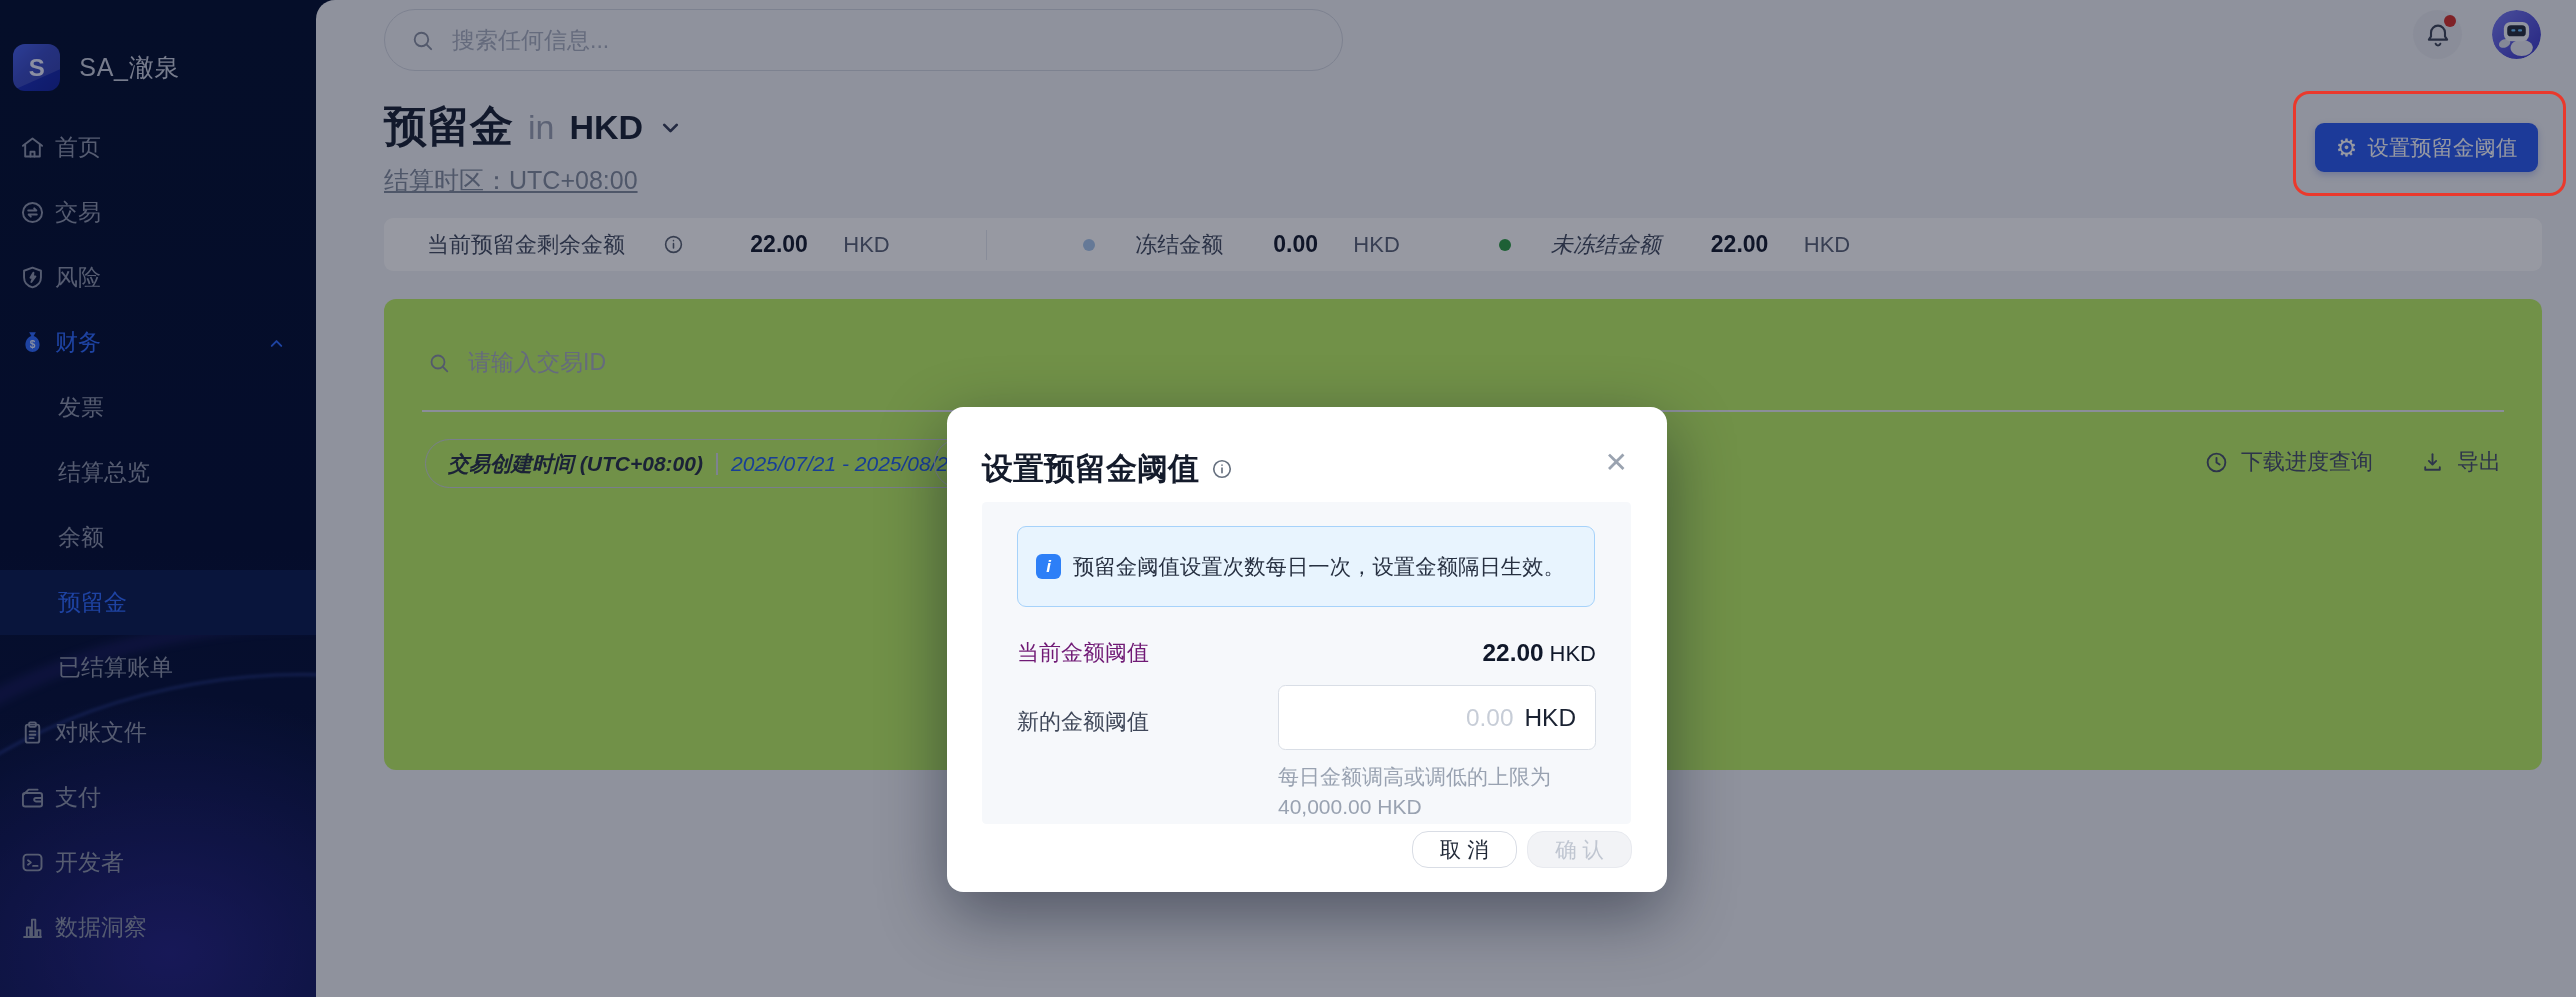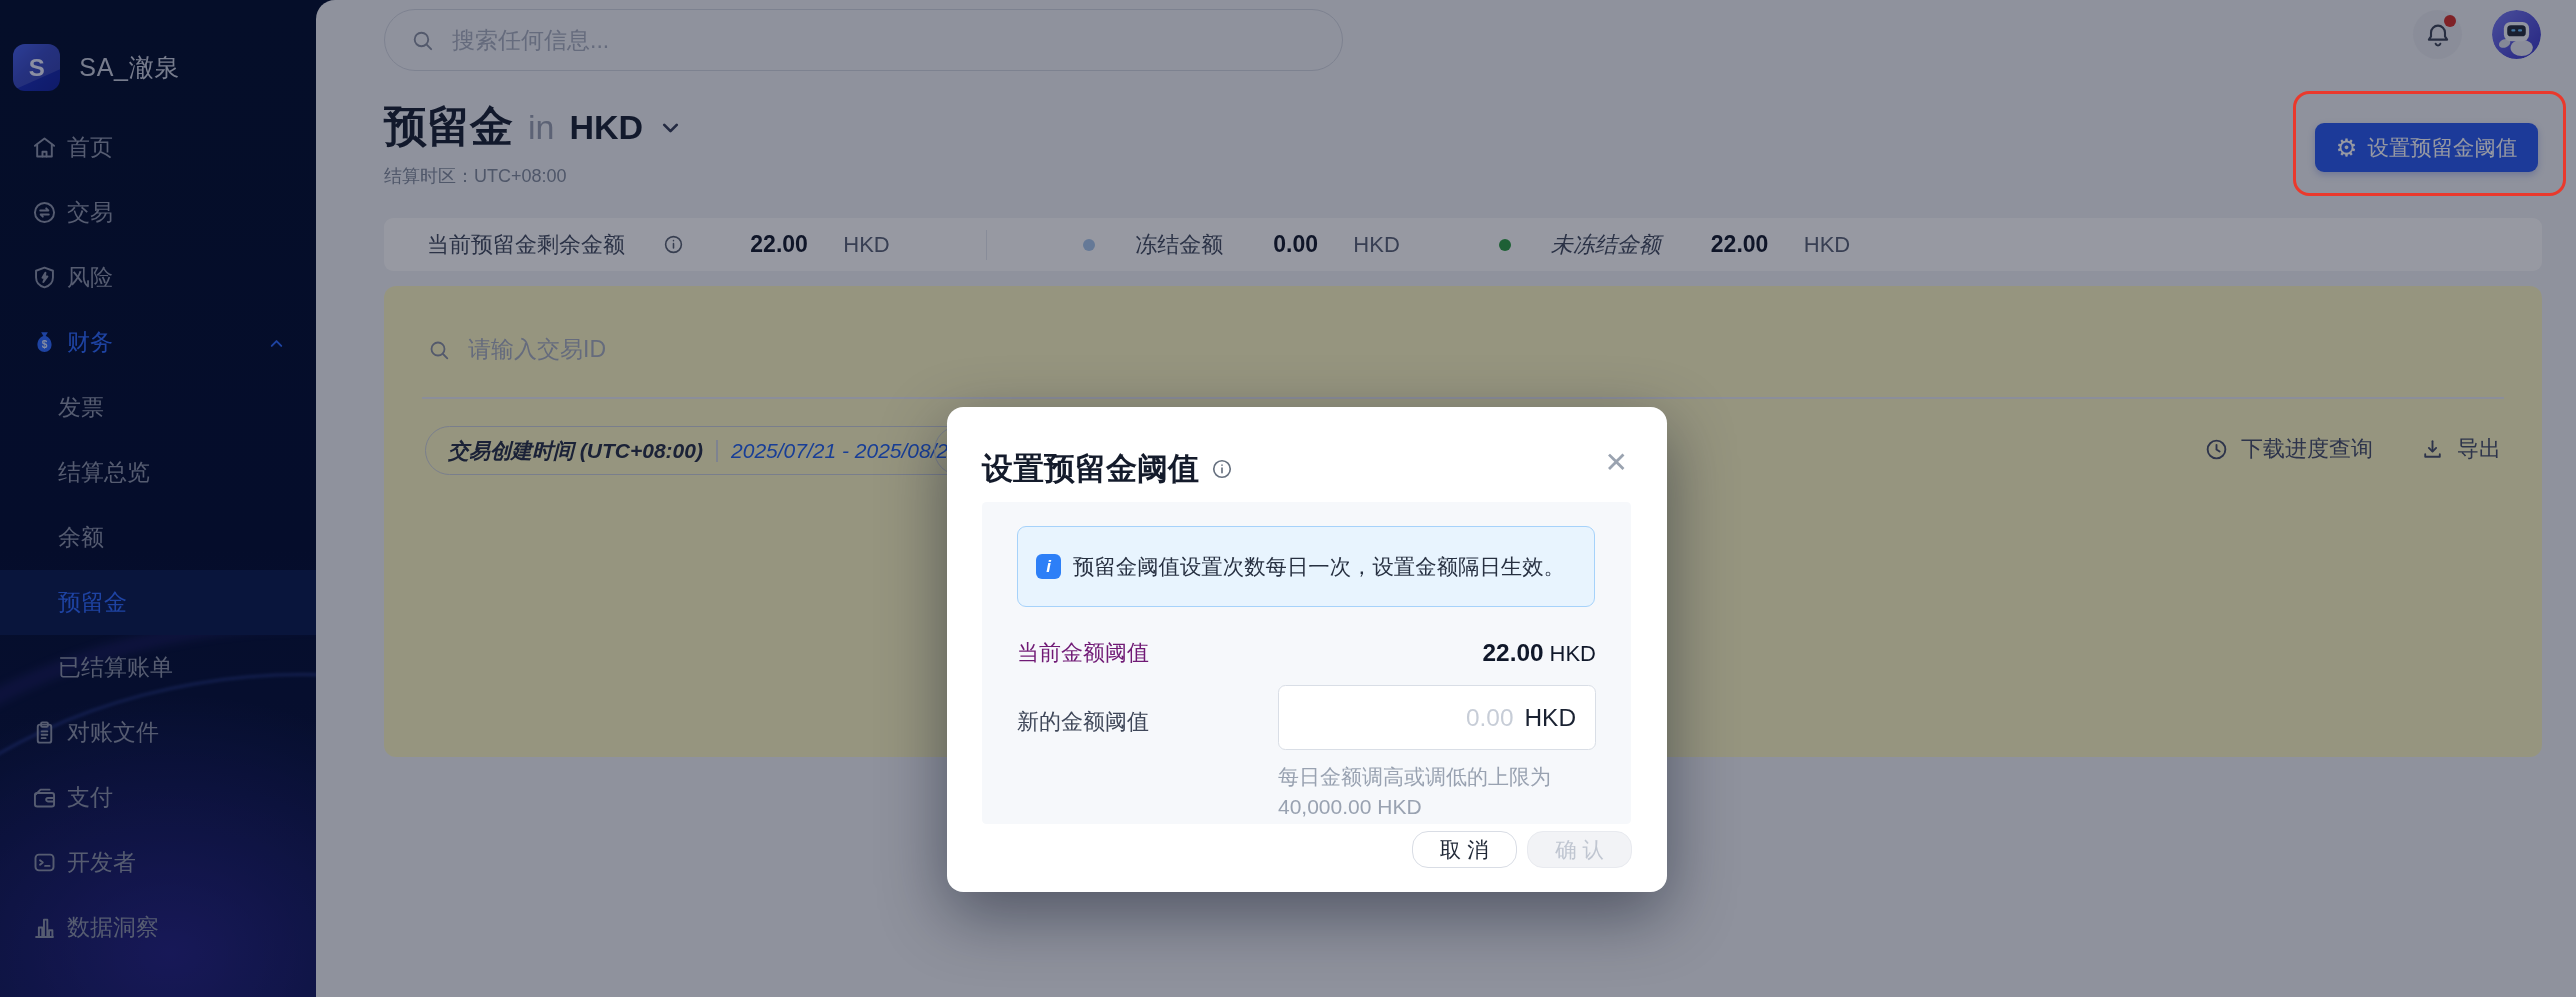--- a/index.html
+++ b/index.html
@@ -17,21 +17,21 @@
   .side-arc2{position:absolute;left:-318px;bottom:-724px;width:1256px;height:1108px;border-radius:50%;
     border:16.3px solid rgba(90,70,220,.16);filter:blur(4.4px);pointer-events:none;}
   .brand{position:absolute;left:13.3px;top:44px;display:flex;align-items:center;gap:19px;}
   .brand-logo{width:47px;height:47px;border-radius:12px;position:relative;overflow:hidden;
     background:linear-gradient(135deg,#2b49e8 0%,#1b2fb8 45%,#15269b 100%);
     display:flex;align-items:center;justify-content:center;color:#e8ecff;font-size:24px;font-weight:700;}
   .brand-logo::after{content:"";position:absolute;left:-22px;top:-34px;width:89px;height:67px;
     background:rgba(255,255,255,.14);transform:rotate(-24deg);}
   .brand-name{color:#c9cedb;font-size:25px;letter-spacing:0.7px;}
   .menu{position:absolute;left:0;top:115px;width:316px;}
-  .nav-item{height:65px;display:flex;align-items:center;padding-left:30px;cursor:pointer;position:relative;}
+  .nav-item{height:65px;display:flex;align-items:center;padding-left:18px;cursor:pointer;position:relative;}
   .nav-item .ic{width:28px;height:28px;flex:0 0 28px;display:flex;align-items:center;justify-content:center;}
   .nav-item .lbl{margin-left:9px;font-size:23px;color:#8f97ab;}
   .nav-item.blue .lbl{color:#2f6bff;}
   .nav-chevron{position:absolute;right:30px;top:24px;}
   .sub-item{height:65px;display:flex;align-items:center;padding-left:58px;cursor:pointer;}
   .sub-item .lbl{font-size:23px;color:#8f97ab;}
   .sub-item.active{background:#0c1c50;}
   .sub-item.active .lbl{color:#2f6bff;}
 
   
@@ -44,31 +44,31 @@
   .topbar-right{position:absolute;right:35px;top:10.3px;display:flex;align-items:center;gap:30px;}
   .bell-btn{width:49px;height:49px;border-radius:50%;background:#e9ebf0;position:relative;
     display:flex;align-items:center;justify-content:center;cursor:pointer;}
   .bell-dot{position:absolute;right:6px;top:4.4px;width:12px;height:12px;border-radius:50%;background:#d6322c;}
   .avatar{width:49px;height:49px;border-radius:50%;overflow:hidden;cursor:pointer;}
 
   .title-row{position:absolute;left:68px;top:98px;display:flex;align-items:center;gap:15px;}
   .page-title{font-size:43px;font-weight:700;color:#1b2435;margin:0;}
   .title-conn{font-size:34px;color:#9aa1b1;}
   .title-cur{font-size:34px;font-weight:700;color:#1b2435;}
-  .subtitle{position:absolute;left:68px;top:164px;font-size:18px;color:#848d9e;}
+  .subtitle{position:absolute;left:68px;top:164px;font-size:25px;color:#848d9e;text-decoration:underline;}
 
   .stats-card{position:absolute;left:68px;top:218px;width:2158px;height:53px;background:#ffffff;
     border-radius:9px;display:flex;align-items:center;padding:0 43px;gap:28px;}
   .stat-label{font-size:22px;color:#454e61;}
   .stat-val{font-size:23px;font-weight:700;color:#151d2e;}
   .stat-unit{font-size:22px;color:#5c6477;margin-left:7.4px;}
   .v-div{width:1.5px;height:30px;background:#e6e9ef;margin:0 68px;}
   .dot{width:12px;height:12px;border-radius:50%;flex:0 0 12px;}
 
-  .content-panel{position:absolute;left:68px;top:286px;width:2158px;height:471px;background:#fef9c3;
+  .content-panel{position:absolute;left:68px;top:299px;width:2158px;height:471px;background:#bef264;
     border-radius:12px;}
   .txn-search{position:absolute;left:43px;top:49px;display:flex;align-items:center;gap:15px;width:887px;}
   .txn-search input{border:none;outline:none;background:transparent;font-size:23px;color:#39414f;flex:1;}
   .txn-search input::placeholder{color:#a9b0bf;}
   .h-div{position:absolute;left:38px;right:38px;top:111px;height:1.5px;background:#eaedf2;}
   .filter-pill{position:absolute;left:41px;top:140px;height:49px;border:1.5px solid #ccd1da;border-radius:25px;
     display:flex;align-items:center;padding:0 22px;gap:13.3px;cursor:pointer;background:#fff0;font-style:italic;}
   .filter-pill .flabel{font-size:21px;font-weight:700;color:#2a3347;}
   .filter-pill .fsep{width:1.5px;height:22px;background:#d5d9e1;}
   .filter-pill .frange{font-size:21px;color:#2563eb;}

